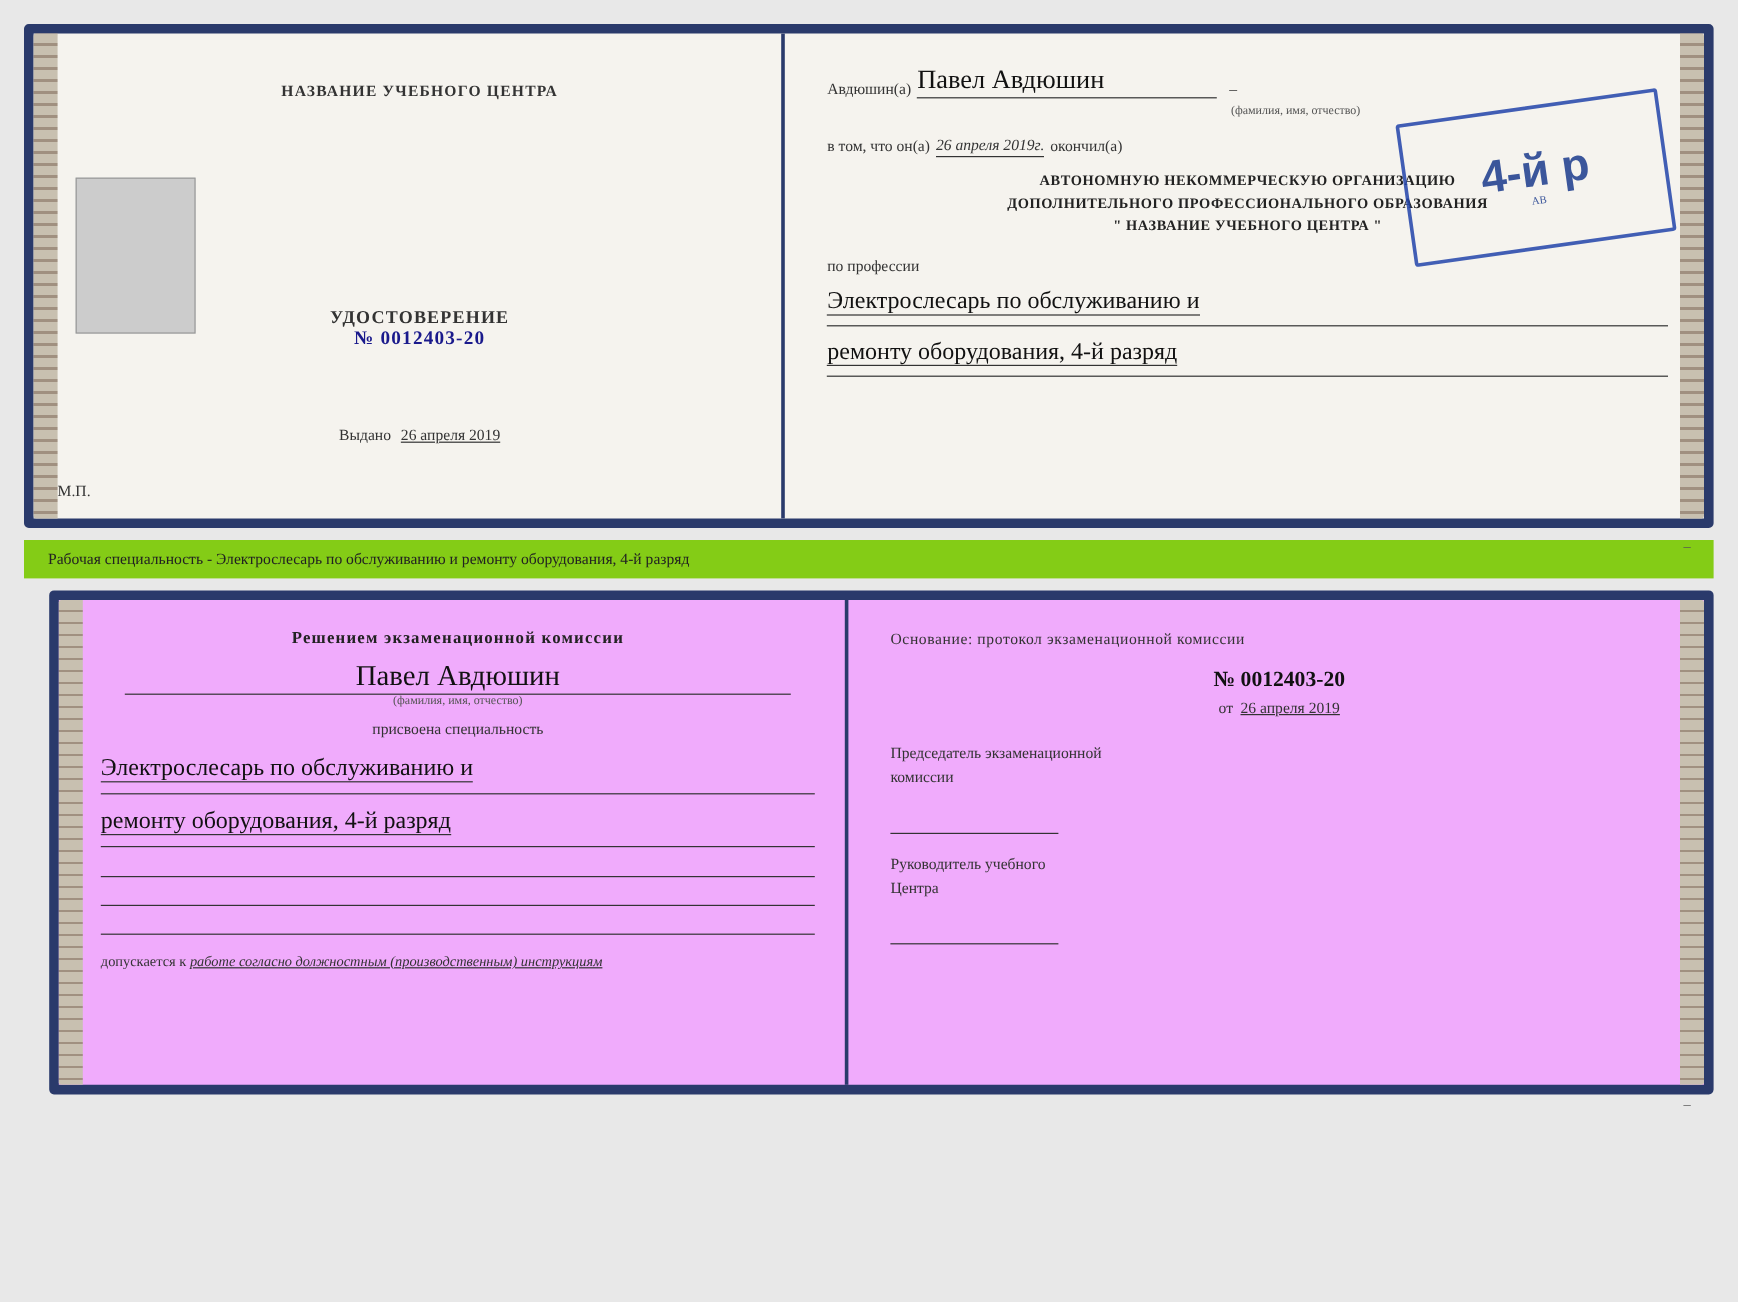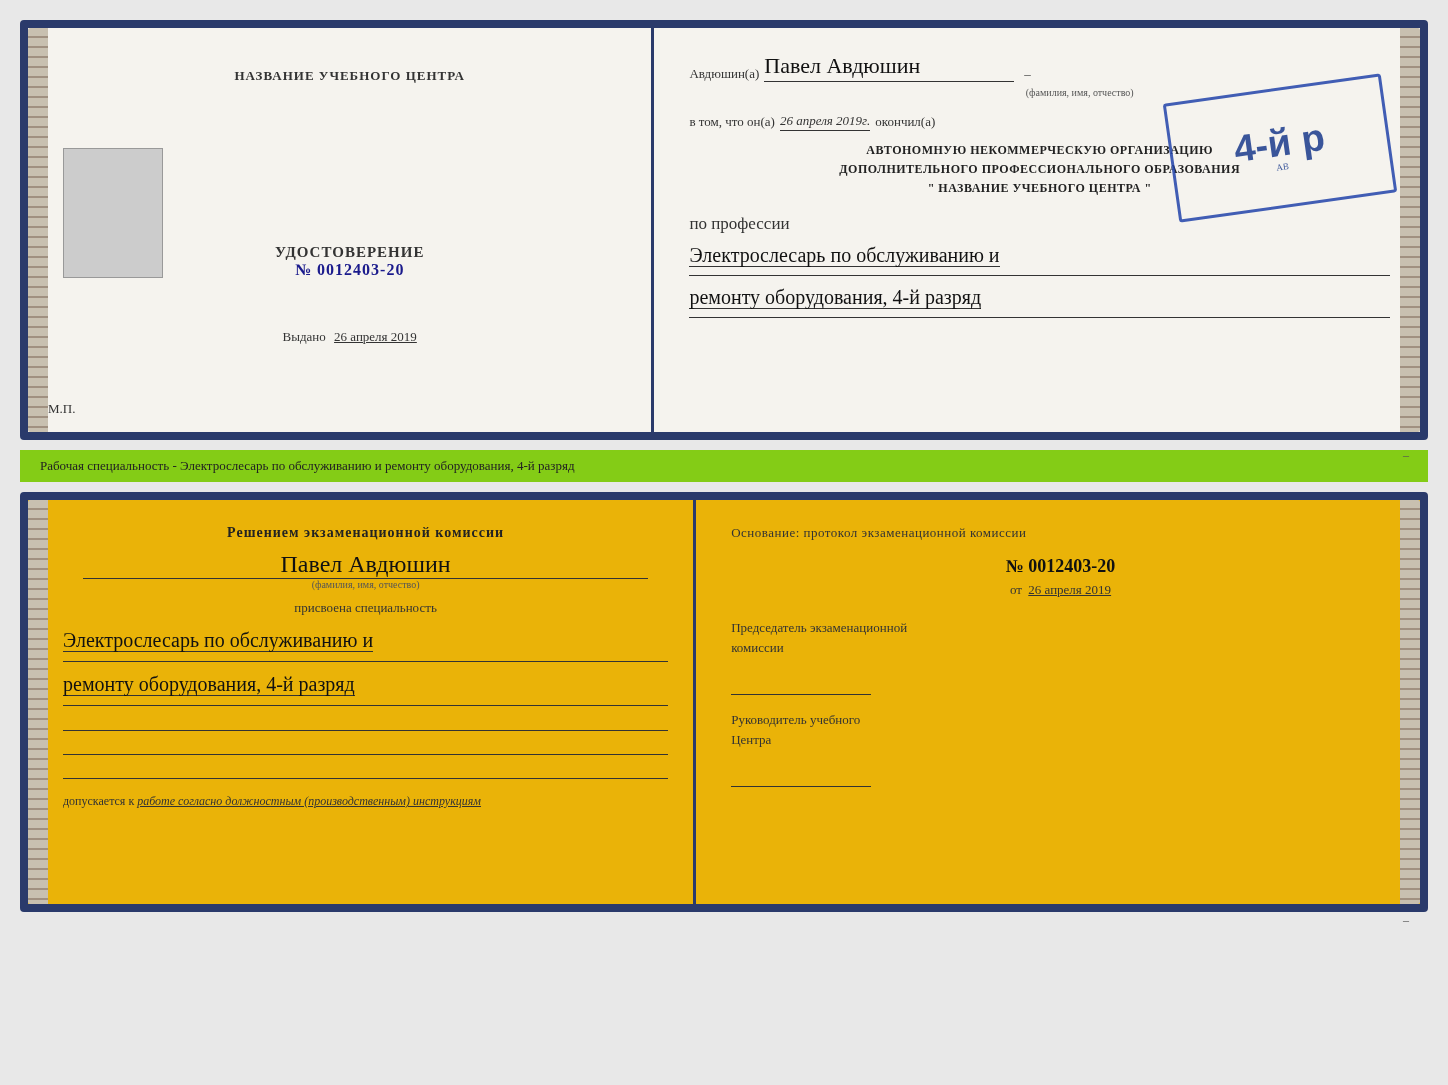--- a/index.html
+++ b/index.html
@@ -181,21 +181,21 @@
     }
 
     .org-line-bold {
       font-size: 12px;
       font-weight: bold;
       text-align: center;
       letter-spacing: 0.5px;
     }
 
     .po-professii-label {
-      font-size: 17px;
+      font-size: 13px;
       color: #333;
       margin-top: 15px;
       margin-bottom: 3px;
     }
 
     .profession-handwritten {
       font-family: 'Segoe Script', 'Brush Script MT', cursive;
       font-size: 20px;
       color: #111;
       line-height: 1.8;
@@ -227,25 +227,26 @@
     .middle-text {
       padding: 8px 20px;
       font-size: 13px;
       color: #222;
       background: #84cc16;
     }
 
     
     .document-bottom {
       display: flex;
-      background: #eab308;
+      background: #f0abfc;
       border: 8px solid #2a3a6b;
       border-radius: 4px;
       min-height: 420px;
       position: relative;
+      margin-left: 21px;
     }
 
     .doc-bottom-left {
       width: 48%;
       border-right: 3px solid #2a3a6b;
       padding: 25px 25px 20px 35px;
       position: relative;
     }
 
     .doc-bottom-right {
@@ -394,21 +395,21 @@
     }
   </style>
 </head>
 <body>
 
 <div class="page-container">
 
   <div class="document-top">
     <div class="spine-left"></div>
 
-    <div class="doc-left" style="padding-left:50px;">
+    <div class="doc-left" style="padding-left:50px;gap:13px;">
       <div class="doc-title-center">НАЗВАНИЕ УЧЕБНОГО ЦЕНТРА</div>
 
       <div class="photo-placeholder"></div>
 
       <div class="udostoverenie-block" style="margin-top: 130px; text-align:center;">
         <div class="udostoverenie-title">УДОСТОВЕРЕНИЕ</div>
         <div class="udostoverenie-number">№ 0012403-20</div>
       </div>
 
       <div class="vydano-line" style="margin-top: 50px; text-align:center; font-size:13px; color:#333;">

